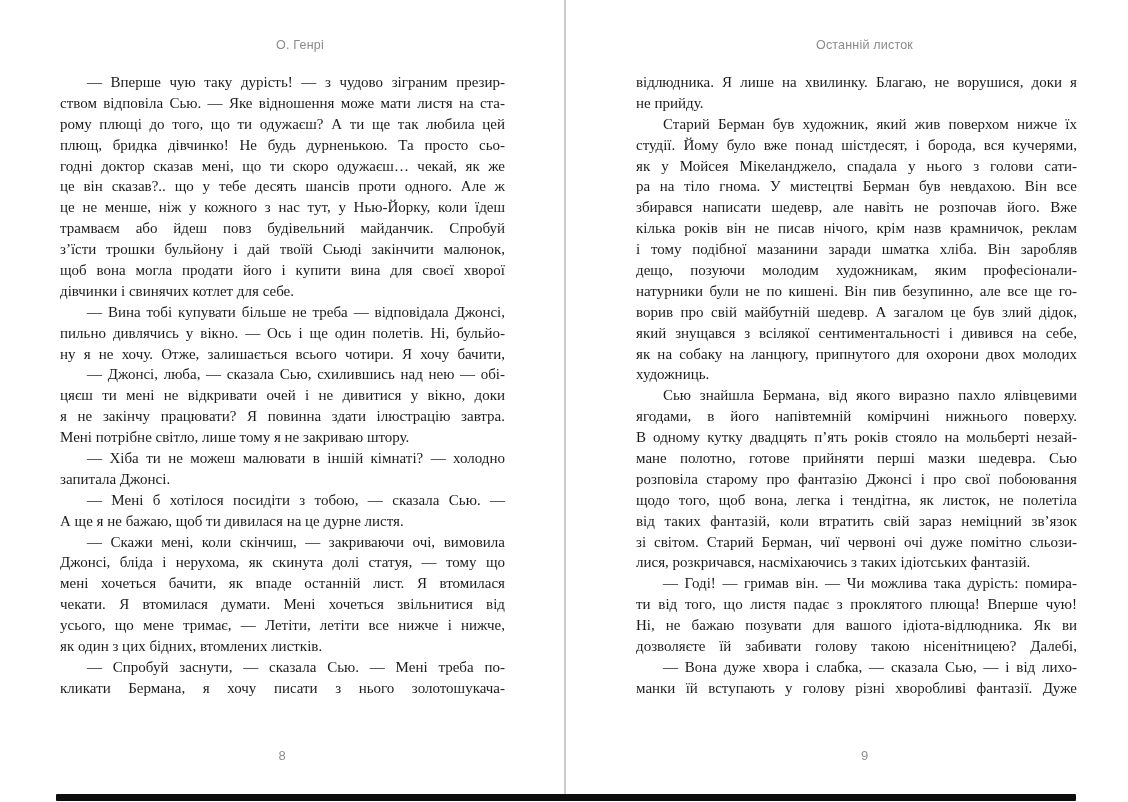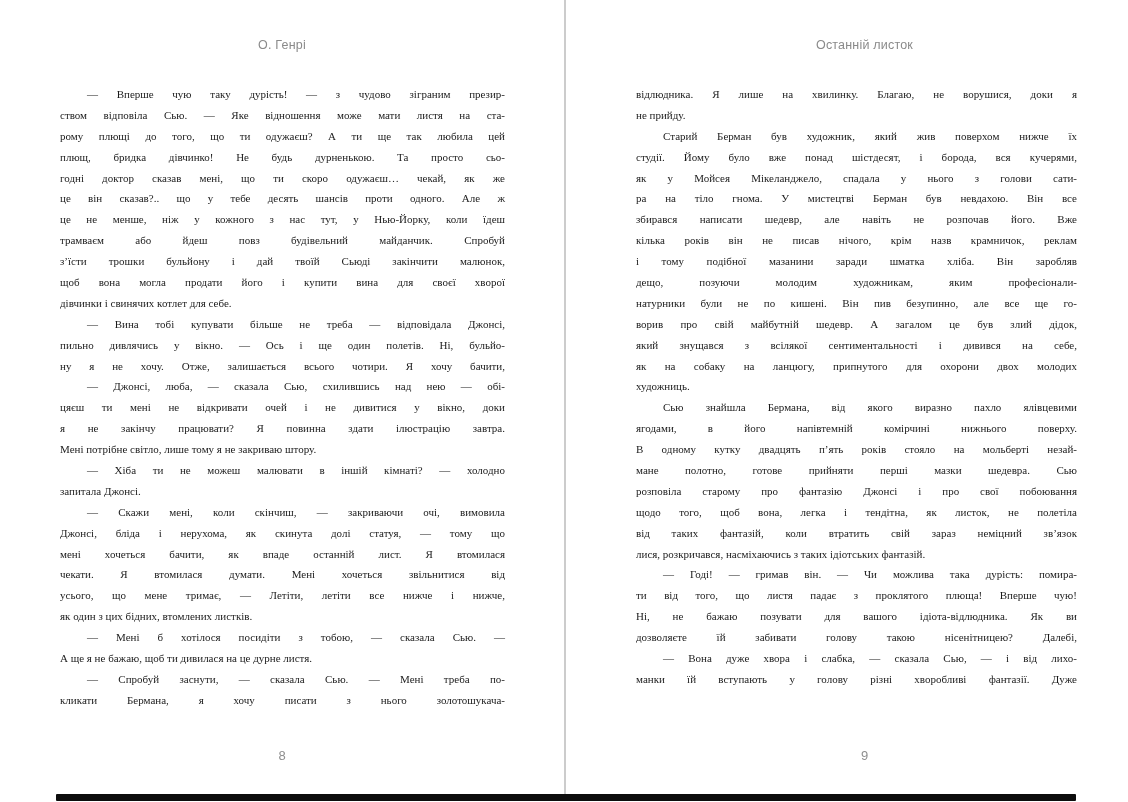--- a/index.html
+++ b/index.html
@@ -35,27 +35,27 @@
     position: absolute;
     top: 38px;
     left: 0;
     width: 100%;
     text-align: center;
     font-family: "Liberation Sans", "DejaVu Sans", sans-serif;
     font-size: 12.5px;
     color: #8a8a8a;
     letter-spacing: 0.2px;
   }
-  .page.left  .running-header { padding-left: 0; }
+  .page.left  .running-header { padding-left: 18px; }
 
   .body-text {
     position: absolute;
-    top: 84px;
+    top: 72px;
     color: #1b1b1b;
-    font-size: 11px;
+    font-size: 15px;
   }
   .page.left  .body-text { left: 60px; width: 445px; }
   .page.right .body-text { left: 71px; width: 441px; }
 
   .para { margin: 0; padding: 0; }
   .line {
     height: 20.9px;
     line-height: 20.9px;
     white-space: nowrap;
     text-align: justify;
@@ -115,30 +115,30 @@
           <div class="line first">— Джонсі, люба, — сказала Сью, схилившись над нею — обі-</div>
           <div class="line">цяєш ти мені не відкривати очей і не дивитися у вікно, доки</div>
           <div class="line">я не закінчу працювати? Я повинна здати ілюстрацію завтра.</div>
           <div class="line flush">Мені потрібне світло, лише тому я не закриваю штору.</div>
         </div>
         <div class="para">
           <div class="line first">— Хіба ти не можеш малювати в іншій кімнаті? — холодно</div>
           <div class="line flush">запитала Джонсі.</div>
         </div>
         <div class="para">
+          <div class="line first">— Мені б хотілося посидіти з тобою, — сказала Сью. —</div>
+          <div class="line flush">А ще я не бажаю, щоб ти дивилася на це дурне листя.</div>
+        </div>
+        <div class="para">
           <div class="line first">— Скажи мені, коли скінчиш, — закриваючи очі, вимовила</div>
           <div class="line">Джонсі, бліда і нерухома, як скинута долі статуя, — тому що</div>
           <div class="line">мені хочеться бачити, як впаде останній лист. Я втомилася</div>
           <div class="line">чекати. Я втомилася думати. Мені хочеться звільнитися від</div>
           <div class="line">усього, що мене тримає, — Летіти, летіти все нижче і нижче,</div>
           <div class="line flush">як один з цих бідних, втомлених листків.</div>
-        </div>
-        <div class="para">
-          <div class="line first">— Мені б хотілося посидіти з тобою, — сказала Сью. —</div>
-          <div class="line flush">А ще я не бажаю, щоб ти дивилася на це дурне листя.</div>
         </div>
         <div class="para">
           <div class="line first">— Спробуй заснути, — сказала Сью. — Мені треба по-</div>
           <div class="line">кликати Бермана, я хочу писати з нього золотошукача-</div>
         </div>
       </div>
     <div class="page-number">8</div>
   </div>
 
   <div class="divider"></div>
@@ -166,20 +166,21 @@
           <div class="line flush">художниць.</div>
         </div>
         <div class="para">
           <div class="line first">Сью знайшла Бермана, від якого виразно пахло ялівцевими</div>
           <div class="line">ягодами, в його напівтемній комірчині нижнього поверху.</div>
           <div class="line">В одному кутку двадцять п’ять років стояло на мольберті незай-</div>
           <div class="line">мане полотно, готове прийняти перші мазки шедевра. Сью</div>
           <div class="line">розповіла старому про фантазію Джонсі і про свої побоювання</div>
           <div class="line">щодо того, щоб вона, легка і тендітна, як листок, не полетіла</div>
           <div class="line">від таких фантазій, коли втратить свій зараз неміцний зв’язок</div>
+          <div class="line">зі світом. Старий Берман, чиї червоні очі дуже помітно сльози-</div>
           <div class="line flush">лися, розкричався, насміхаючись з таких ідіотських фантазій.</div>
         </div>
         <div class="para">
           <div class="line first">— Годі! — гримав він. — Чи можлива така дурість: помира-</div>
           <div class="line">ти від того, що листя падає з проклятого плюща! Вперше чую!</div>
           <div class="line">Ні, не бажаю позувати для вашого ідіота-відлюдника. Як ви</div>
           <div class="line">дозволяєте їй забивати голову такою нісенітницею? Далебі,</div>
         </div>
         <div class="para">
           <div class="line first">— Вона дуже хвора і слабка, — сказала Сью, — і від лихо-</div>

